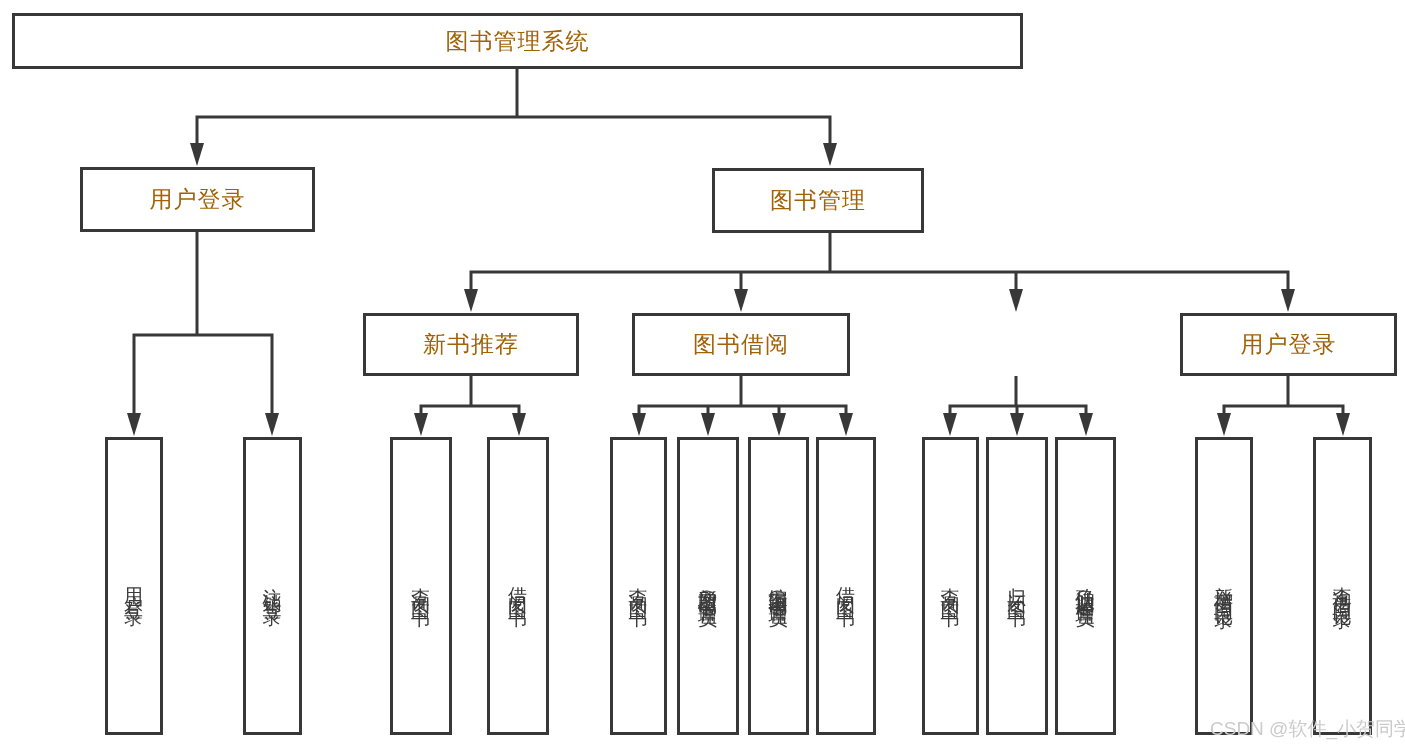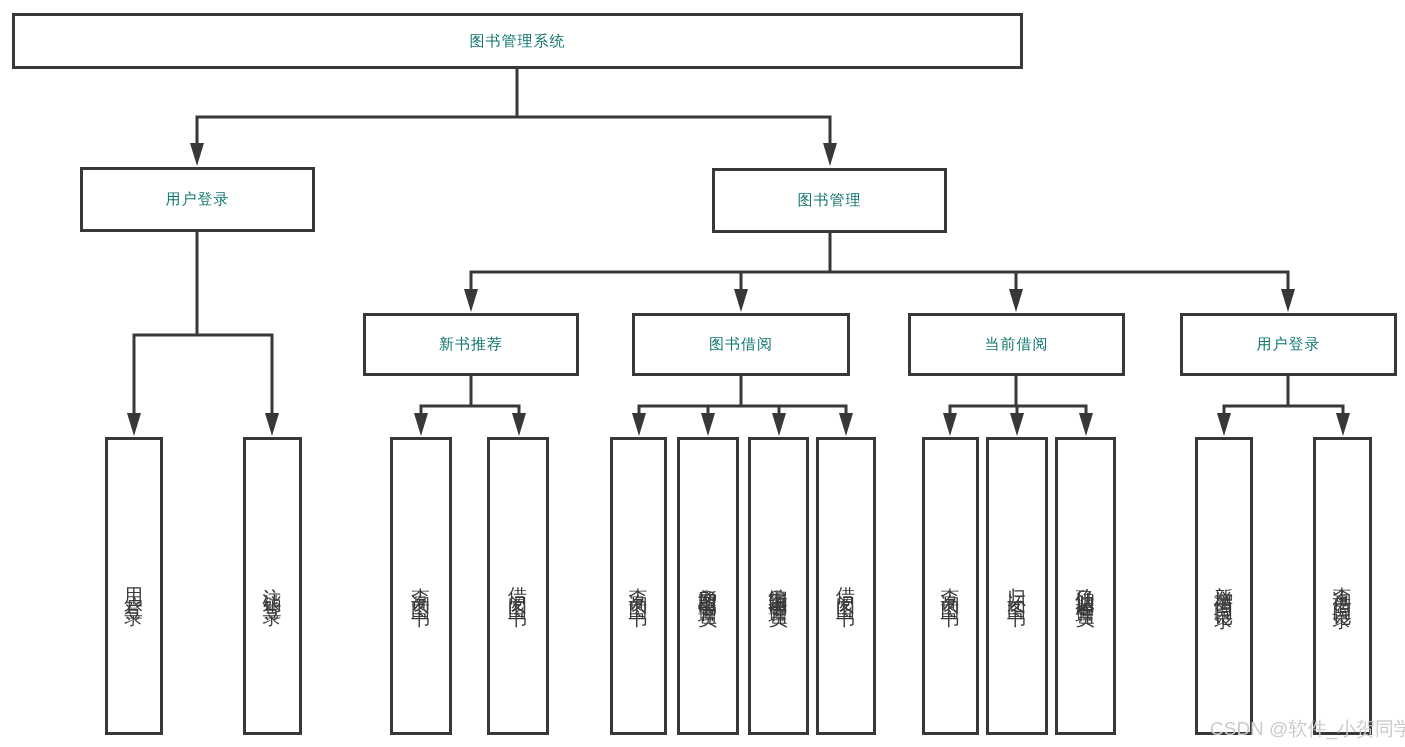--- a/index.html
+++ b/index.html
@@ -19,25 +19,25 @@
     position: absolute;
     left: 0; top: 0;
     width: 1405px;
     height: 747px;
   }
   .node {
     position: absolute;
     box-sizing: border-box;
     border: 3px solid #383838;
     background: #ffffff;
-    color: #0f766e;
+    color: #a16207;
     display: flex;
     align-items: center;
     justify-content: center;
-    font-size: 15px;
+    font-size: 23px;
     letter-spacing: 1px;
     text-align: center;
   }
   .leaf {
     position: absolute;
     box-sizing: border-box;
     border: 3px solid #383838;
     background: #ffffff;
     color: #3a3a3a;
     display: flex;
@@ -111,32 +111,29 @@
     </g>
   </svg>
 
   <div class="node" style="left:12px; top:13px; width:1011px; height:56px;">
     <span>图书管理系统</span>
   </div>
 
   <div class="node" style="left:80px; top:167px; width:235px; height:65px;">
     <span>用户登录</span>
   </div>
-  <div class="node" style="left:712px; top:168px; width:235px; height:65px;">
+  <div class="node" style="left:712px; top:168px; width:212px; height:65px;">
     <span>图书管理</span>
   </div>
 
   <div class="node" style="left:363px; top:313px; width:216px; height:63px;justify-content:center;">
     <span>新书推荐</span>
   </div>
   <div class="node" style="left:632px; top:313px; width:218px; height:63px;align-items:center;">
     <span>图书借阅</span>
-  </div>
-  <div class="node" style="left:908px; top:313px; width:217px; height:63px;">
-    <span>当前借阅</span>
   </div>
   <div class="node" style="left:1180px; top:313px; width:217px; height:63px;">
     <span>用户登录</span>
   </div>
 
   <div class="leaf" style="left:105px; top:437px; width:58px; height:298px;">
     <span>用户登录</span>
   </div>
   <div class="leaf" style="left:243px; top:437px; width:59px; height:298px;">
     <span>注销登录</span>

